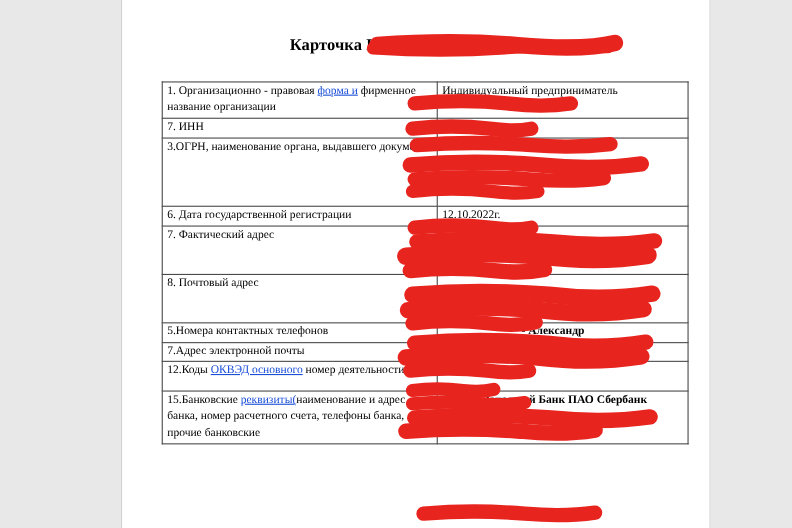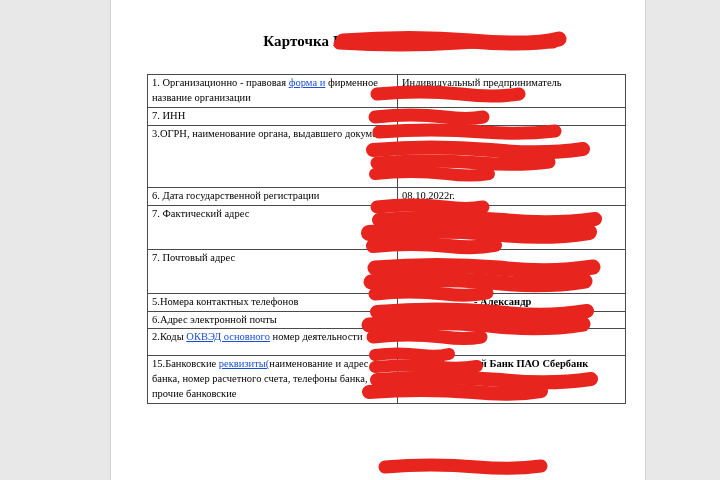--- a/index.html
+++ b/index.html
@@ -118,48 +118,48 @@
           <td class="col-value"></td>
         </tr>
 
         <tr style="height:62px">
           <td class="col-label">3.ОГРН, наименование органа, выдавшего документ</td>
           <td class="col-value"></td>
         </tr>
 
         <tr style="height:13px">
           <td class="col-label">6. Дата государственной регистрации</td>
-          <td class="col-value">08.10.2022г.</td>
+          <td class="col-value">12.10.2022г.</td>
         </tr>
 
 
 
         <tr style="height:44px">
           <td class="col-label">7. Фактический адрес</td>
           <td class="col-value"></td>
         </tr>
 
         <tr style="height:44px">
-          <td class="col-label">7. Почтовый адрес</td>
+          <td class="col-label">8. Почтовый адрес</td>
           <td class="col-value"></td>
         </tr>
 
         <tr style="height:13px">
           <td class="col-label">5.Номера контактных телефонов</td>
           <td class="col-value val-bold"><span style="display:inline-block;width:72px"></span><span>- Александр</span></td>
         </tr>
 
         <tr style="height:13px">
-          <td class="col-label">6.Адрес электронной почты</td>
+          <td class="col-label">7.Адрес электронной почты</td>
           <td class="col-value"></td>
         </tr>
 
 
         <tr style="height:27px">
-          <td class="col-label"><span>2.Коды </span><span class="hl">ОКВЭД  основного</span><span> номер деятельности</span></td>
+          <td class="col-label"><span>12.Коды </span><span class="hl">ОКВЭД  основного</span><span> номер деятельности</span></td>
           <td class="col-value">43.91</td>
         </tr>
 
         <tr style="height:48px">
           <td class="col-label"><span>15.Банковские </span><span class="hl">реквизиты(</span><span>наименование и адрес банка, номер расчетного счета, телефоны банка, прочие банковские</span></td>
           <td class="col-value val-bold"><span>Северо-Западный Банк ПАО Сбербанк</span><br><span class="hl">Р/С:</span></td>
         </tr>
 
       </tbody>
     </table>

